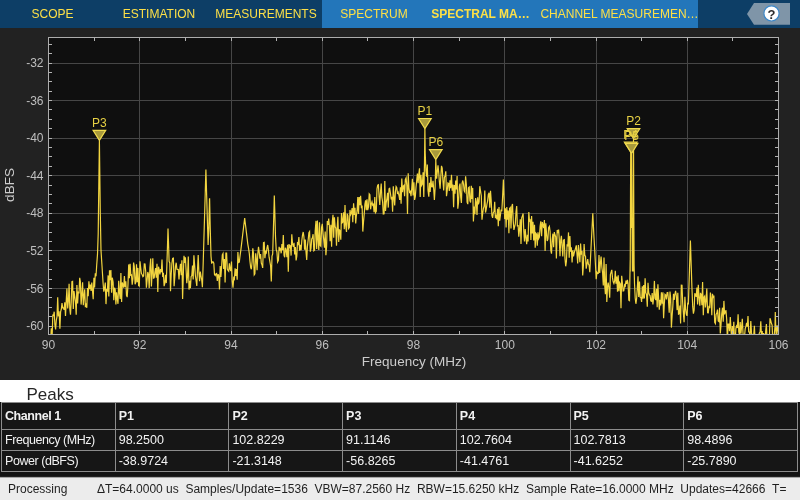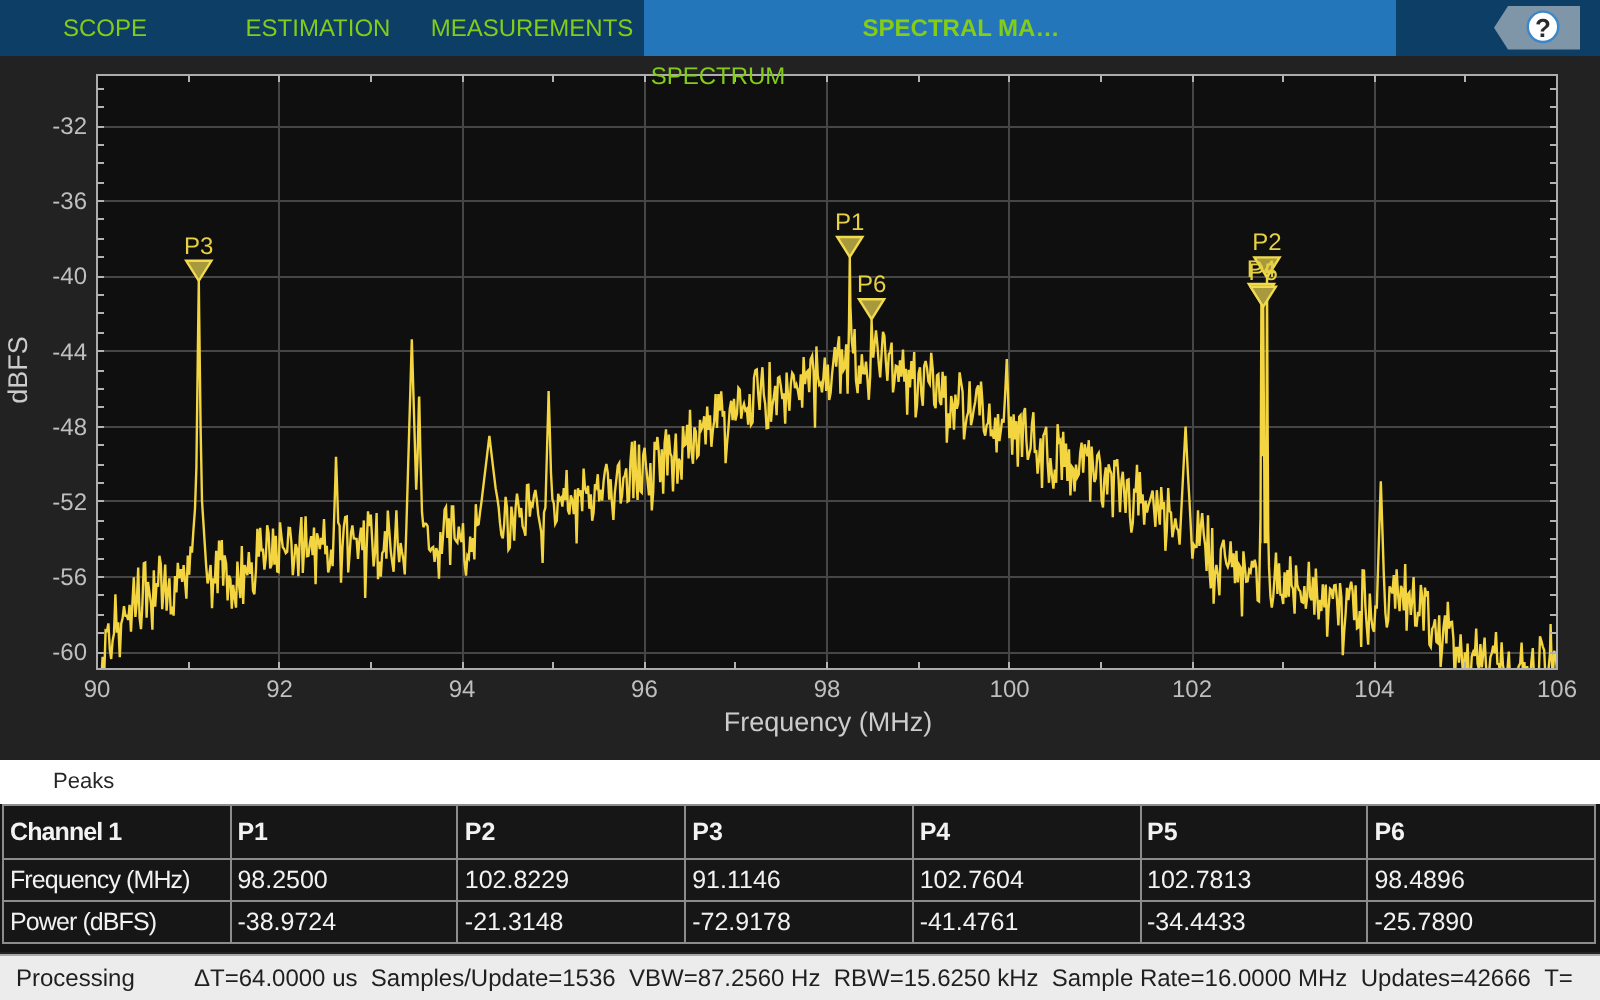--- a/index.html
+++ b/index.html
@@ -1,23 +1,23 @@
 <!DOCTYPE html>
 <html><head><meta charset="utf-8"><style>
 * { margin:0; padding:0; box-sizing:border-box; }
 html,body { width:800px; height:500px; overflow:hidden; background:#222222;
   font-family:"Liberation Sans", sans-serif; }
 #toolbar { position:absolute; left:0; top:0; width:800px; height:28px; background:#0d3e66; }
 .tab { position:absolute; top:0; height:28px; line-height:28px; text-align:center;
-  color:#84cc16; font-size:12px; white-space:nowrap; transform:translateX(-50%); }
+  color:#fde047; font-size:12px; white-space:nowrap; transform:translateX(-50%); }
 #litblue { position:absolute; left:322px; top:0; width:376px; height:28px; background:#2376ba; }
 #helptag { position:absolute; left:740px; top:0; width:60px; height:28px; }
 #plot { position:absolute; left:0; top:28px; transform:translateZ(0); }
 #peaksbar { position:absolute; left:0; top:380px; width:800px; height:22px; background:#ffffff; }
-#peaksbar span { position:absolute; left:26.5px; top:5px; font-size:11px; color:#262626; }
+#peaksbar span { position:absolute; left:26.5px; top:5px; font-size:17px; color:#262626; }
 #tablewrap { position:absolute; left:0; top:402px; width:800px; height:74px; background:#141414; }
 table { border-collapse:collapse; table-layout:fixed; width:797px; margin-left:1px; margin-top:0px; }
 td { border:1px solid #8c8c8c; color:#f2f2f2; font-size:12.5px; padding:0 0 0 3px;
   overflow:hidden; white-space:nowrap; background:#161616;margin-top:29px; }
 td:first-child { letter-spacing:-0.45px; }
 tr.hd td { font-weight:bold; height:27px; }
 tr.bd td { height:21px; }
 #status { position:absolute; left:0; top:477px; width:800px; height:23px; background:#ececec;
   border-top:1px solid #a8a8a8; color:#1f1f1f; font-size:12px; line-height:22px; white-space:nowrap; overflow:hidden; }
 #status .p { position:absolute; left:8px; }
@@ -182,22 +182,23 @@
       <text x="424.9" y="87.0" text-anchor="middle" class="ml">P1</text>
       <text x="99.4" y="98.9" text-anchor="middle" class="ml">P3</text>
       <text x="435.8" y="118.1" text-anchor="middle" class="ml">P6</text>
 </svg>
 </div>
 <div id="toolbar">
   <div id="litblue"></div>
   <div class="tab" style="left:52.5px;">SCOPE</div>
   <div class="tab" style="left:159px;">ESTIMATION</div>
   <div class="tab" style="left:266px;">MEASUREMENTS</div>
-  <div class="tab" style="left:359px;margin-top:24px;">SPECTRUM</div>
+  <div class="tab" style="left:374px;">SPECTRUM</div>
   <div class="tab" style="left:480.5px;font-weight:bold;">SPECTRAL MA…</div>
+  <div class="tab" style="left:619.5px;">CHANNEL MEASUREMEN…</div>
   <svg id="helptag" width="60" height="28" xmlns="http://www.w3.org/2000/svg">
     <polygon points="50,3 14,3 7,13.9 14,24.8 50,24.8" fill="#7f95a8"></polygon>
     <circle cx="31.5" cy="13.4" r="7.6" fill="#ffffff" stroke="#3c87c8" stroke-width="1.2"></circle>
     <text x="31.5" y="18.6" text-anchor="middle" font-size="13" font-weight="bold" fill="#2b2b2b" font-family="Liberation Sans,sans-serif">?</text>
   </svg>
 </div>
 <div id="peaksbar">
     <span>Peaks</span>
   </div>
 <div id="tablewrap">
@@ -218,23 +219,23 @@
           <td>102.8229</td>
           <td>91.1146</td>
           <td>102.7604</td>
           <td>102.7813</td>
           <td>98.4896</td>
         </tr>
 <tr class="bd">
           <td>Power (dBFS)</td>
           <td>-38.9724</td>
           <td>-21.3148</td>
-          <td>-72.9178</td>
+          <td>-56.8265</td>
           <td>-41.4761</td>
-          <td>-34.4433</td>
+          <td>-41.6252</td>
           <td>-25.7890</td>
         </tr>
 </tbody>
     </table>
 </div>
 <div id="status">
   <span class="p">Processing</span>
   <span class="s">ΔT=64.0000 us&nbsp;&nbsp;Samples/Update=1536&nbsp;&nbsp;VBW=87.2560 Hz&nbsp;&nbsp;RBW=15.6250 kHz&nbsp;&nbsp;Sample Rate=16.0000 MHz&nbsp;&nbsp;Updates=42666&nbsp;&nbsp;T=</span>
 </div>
 

